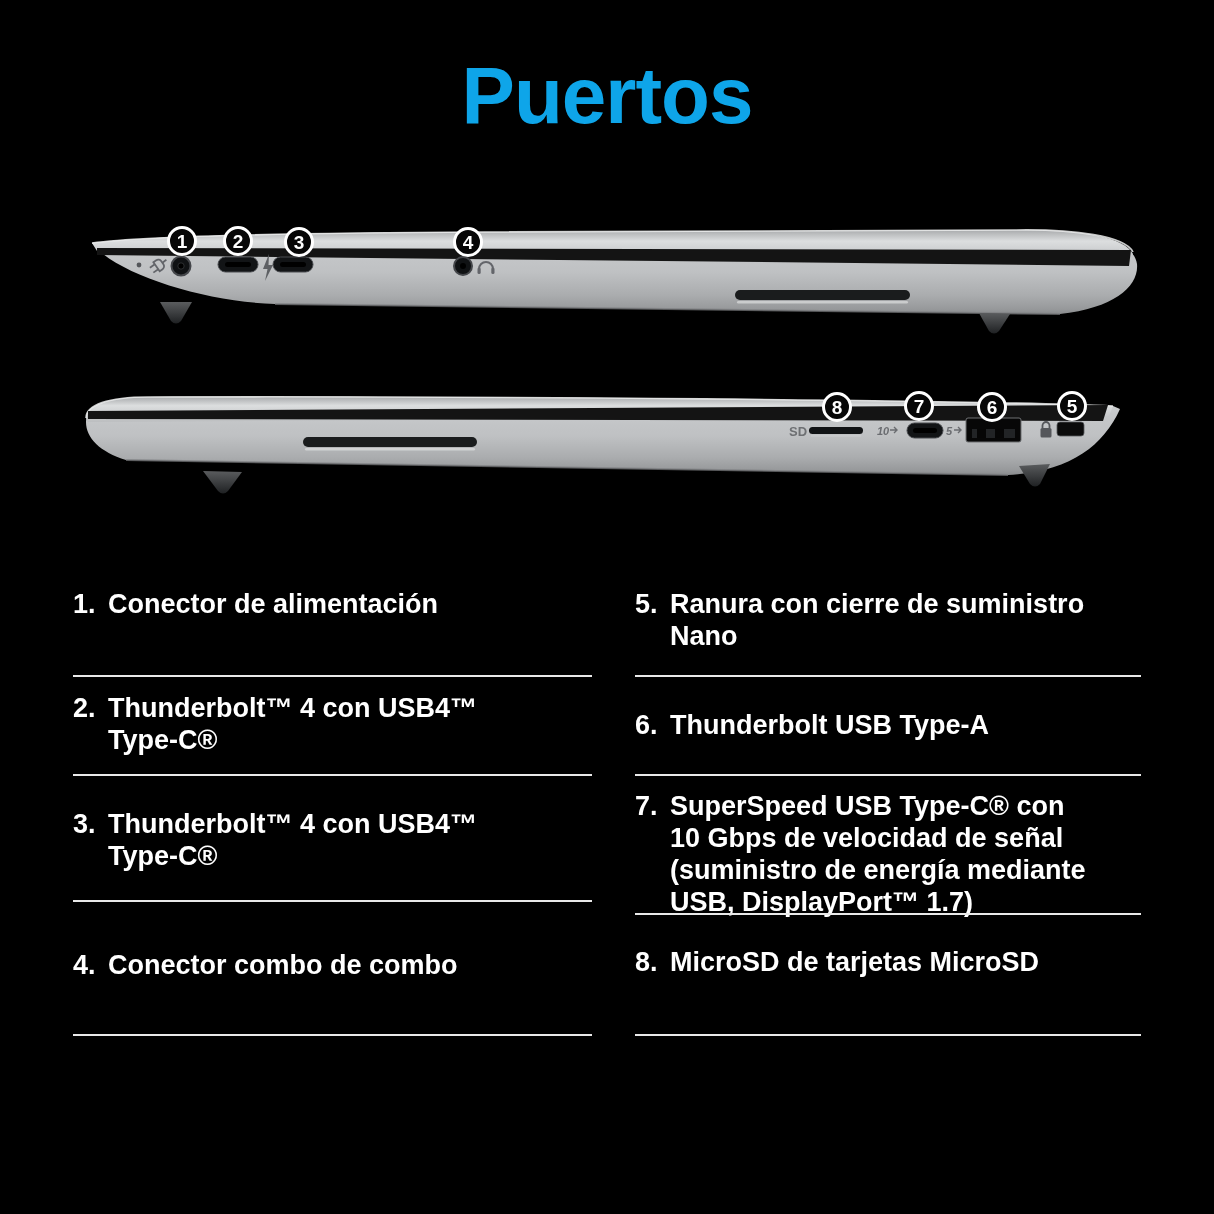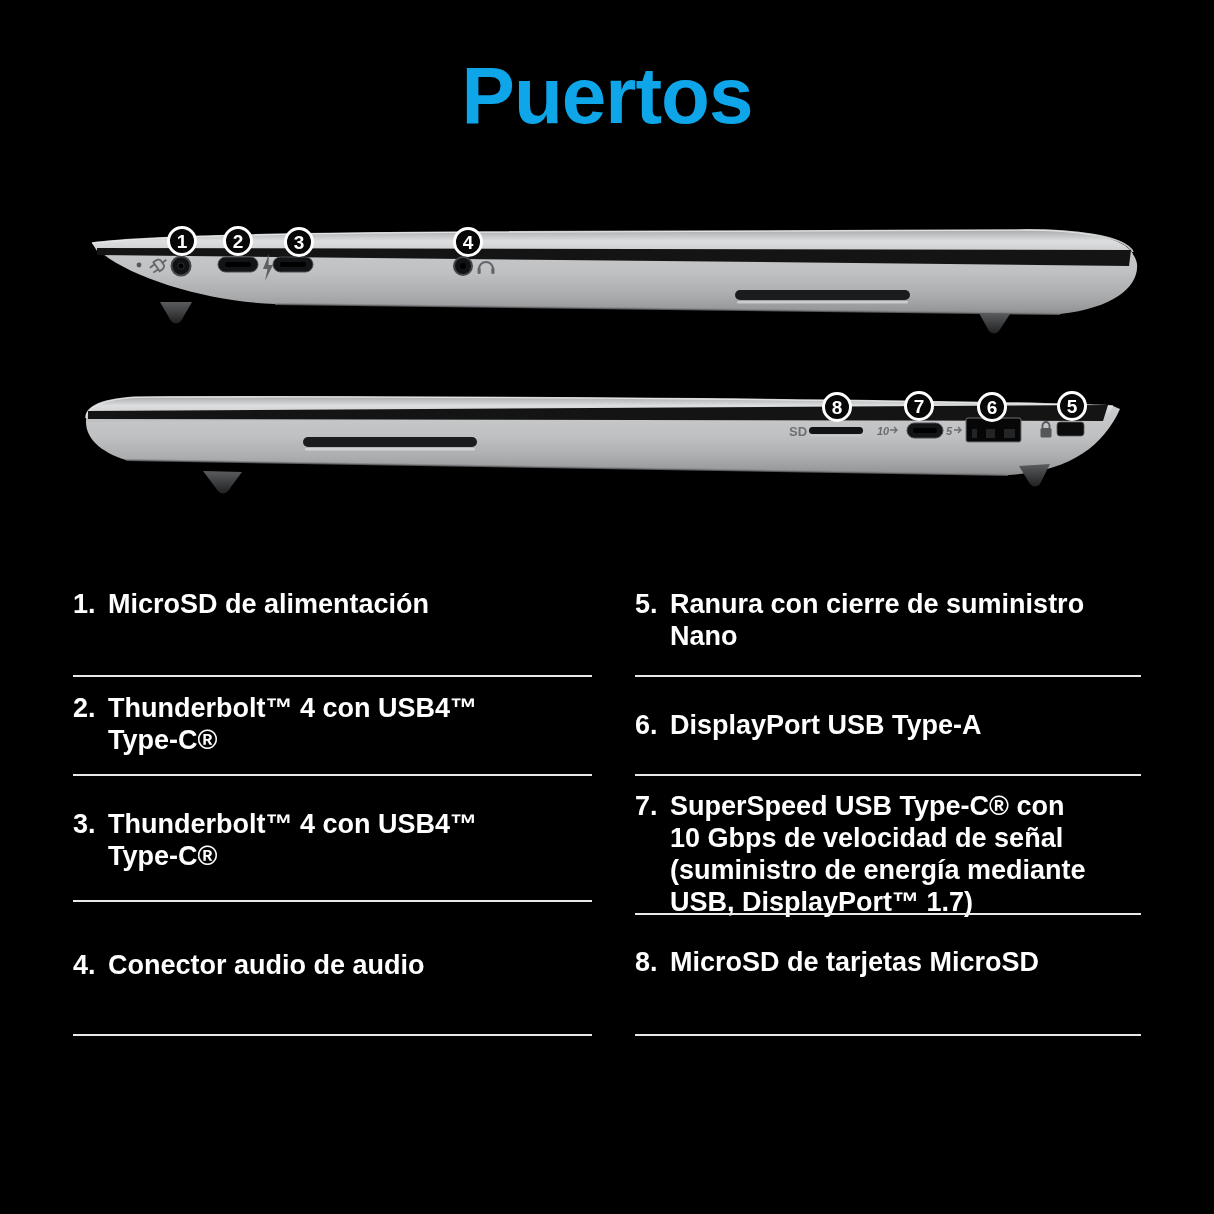--- a/index.html
+++ b/index.html
@@ -159,52 +159,52 @@
   <div class="callout" style="left:977px;top:392px;">
     <span>6</span>
     </div>
   <div class="callout" style="left:1057px;top:391px;">
     <span>5</span>
     </div>
 
   <div id="col-left" class="col">
     <div class="item" style="top:18px;">
       <span class="num">1.</span>
-      <span class="lab">MicroSD de alimentación</span>
+      <span class="lab">Conector de alimentación</span>
     </div>
     <div class="divider" style="top:105px;"></div>
     <div class="item" style="top:122px;">
       <span class="num">2.</span>
       <span class="lab">Thunderbolt™ 4 con USB4™
 Type-C®</span>
     </div>
     <div class="divider" style="top:204px;"></div>
     <div class="item" style="top:238px;">
       <span class="num">3.</span>
       <span class="lab">Thunderbolt™ 4 con USB4™
 Type-C®</span>
     </div>
     <div class="divider" style="top:330px;"></div>
     <div class="item" style="top:379px;">
       <span class="num">4.</span>
-      <span class="lab">Conector audio de audio</span>
+      <span class="lab">Conector combo de combo</span>
     </div>
     <div class="divider" style="top:464px;"></div>
   </div>
 
   <div id="col-right" class="col">
     <div class="item" style="top:18px;">
       <span class="num">5.</span>
       <span class="lab">Ranura con cierre de suministro
 Nano</span>
     </div>
     <div class="divider" style="top:105px;"></div>
     <div class="item" style="top:139px;">
       <span class="num">6.</span>
-      <span class="lab">DisplayPort USB Type-A</span>
+      <span class="lab">Thunderbolt USB Type-A</span>
     </div>
     <div class="divider" style="top:204px;"></div>
     <div class="item" style="top:220px;">
       <span class="num">7.</span>
       <span class="lab">SuperSpeed USB Type-C® con
 10 Gbps de velocidad de señal
 (suministro de energía mediante
 USB, DisplayPort™ 1.7)</span>
     </div>
     <div class="divider" style="top:343px;"></div>

